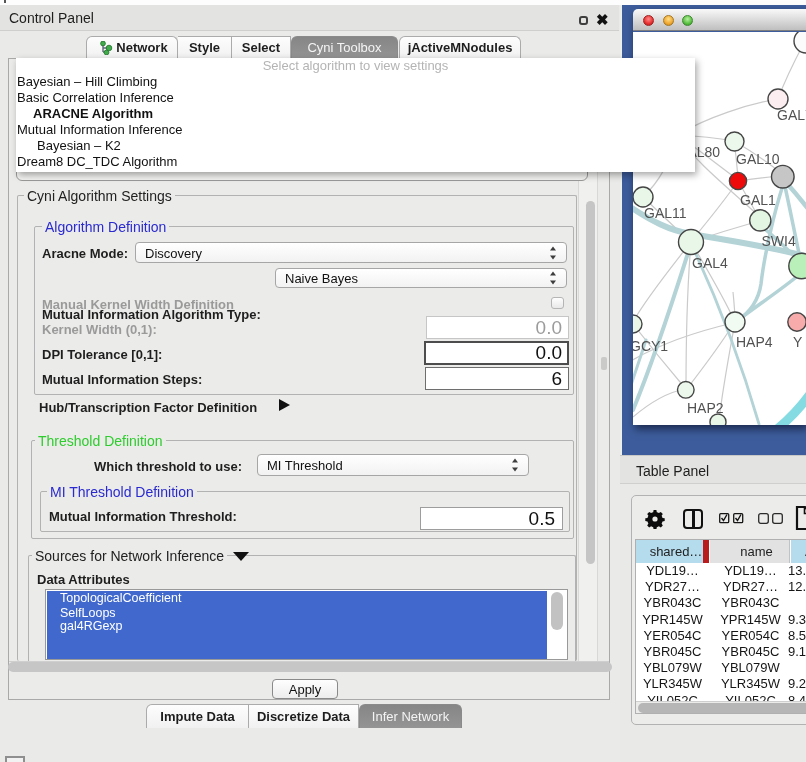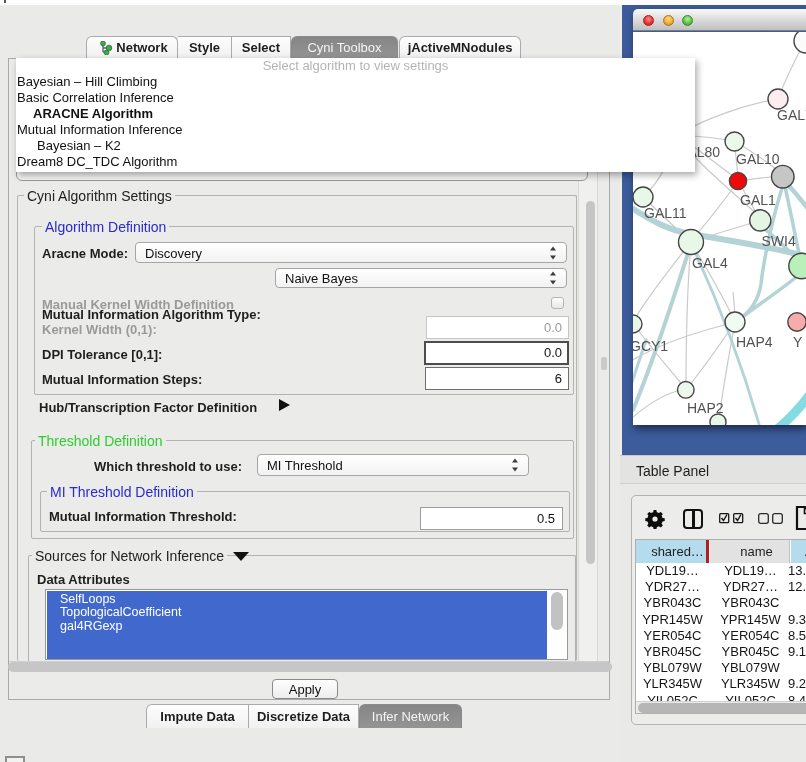--- a/index.html
+++ b/index.html
@@ -8,36 +8,42 @@
 .abs { position:absolute; }
 .b13 { font-size:13px; font-weight:bold; color:#1e1e1e; }
 .r13 { font-size:13px; color:#1e1e1e; }
 .grp { position:absolute; border:1px solid #b2b2b2; border-radius:2px; }
 .grplab { position:absolute; background:#ebebe9; padding:0 3px; font-size:14px; line-height:14px; }
 .combo { position:absolute; background:linear-gradient(#ffffff,#f2f2f2); border:1px solid #a6a6a6; border-radius:4px; font-size:13px; color:#111; }
 .combo .txt { position:absolute; left:9px; top:50%; transform:translateY(-50%); }
 .spin { position:absolute; right:9px; top:50%; transform:translateY(-50%); width:7px; height:13px; }
 .spin:before { content:""; position:absolute; left:0; top:0; border-left:3.5px solid transparent; border-right:3.5px solid transparent; border-bottom:4.5px solid #3d3d3d; }
 .spin:after { content:""; position:absolute; left:0; bottom:0; border-left:3.5px solid transparent; border-right:3.5px solid transparent; border-top:4.5px solid #3d3d3d; }
-.tfield { position:absolute; background:#fff; font-size:13px; text-align:right; }
+.tfield { position:absolute; background:#fff; font-size:19px; text-align:right; }
 .tab { position:absolute; top:0; height:100%; background:linear-gradient(#fdfdfd,#f1f1f1); border:1px solid #ababab; border-bottom:none; border-radius:6px 6px 0 0; color:#1d1d1d; font-weight:bold; font-size:13px; text-align:center; }
 .tabsel { background:linear-gradient(#868686,#949494); color:#f4f4f4; border-color:#8a8a8a; }
 .trow { height:16.2px; line-height:16.2px; position:relative; }
 .trow .c1 { position:absolute; left:0; width:73px; text-align:center; }
 .trow .c2 { position:absolute; left:74px; width:81px; text-align:center; }
 .trow .c3 { position:absolute; left:152px; }
 </style>
 </head>
 <body>
 
 <div class="abs" style="left:0;top:0;width:806px;height:5px;background:#fdfdfd;"></div>
 <div class="abs" style="left:4px;top:0;width:2px;height:3px;background:#555;"></div>
 
 <div class="abs" style="left:0;top:5px;width:620px;height:757px;background:#eaeae8;">
 
+  <div class="abs" style="left:0;top:0;width:619px;height:26px;background:#e3e3e1;border-bottom:1px solid #cfcfcd;">
+    <div class="abs" style="left:9px;top:5px;font-size:14px;color:#1e1e1e;">Control Panel</div>
+
+    <div class="abs" style="left:579px;top:11px;width:9px;height:9px;border:2px solid #3e3e3e;border-radius:3px;"></div>
+    <div class="abs" style="left:596px;top:9px;width:12px;height:12px;font-size:15px;font-weight:bold;color:#111;line-height:12px;">✖</div>
+  </div>
 
   <div class="abs" style="left:0;top:31px;width:619px;height:22px;">
     <div class="tab" style="left:86px;width:92px;">
       <svg style="position:absolute;left:13px;top:4px;" width="13" height="14" viewBox="0 0 13 14">
         <path d="M3 3 L3 11 M3 7 L8 7 M3 11 L6 11" stroke="#5c6b7a" stroke-width="1.4" fill="none"></path>
         <circle cx="3" cy="2.5" r="2.4" fill="#3fae4a" stroke="#20702a" stroke-width="0.8"></circle>
         <circle cx="9" cy="7" r="2.8" fill="#3fae4a" stroke="#20702a" stroke-width="0.8"></circle>
         <circle cx="6.5" cy="11.5" r="2.4" fill="#3fae4a" stroke="#20702a" stroke-width="0.8"></circle>
       </svg>
       <span style="position:relative;left:10px;top:3px;">Network</span>
@@ -104,22 +110,22 @@
     <div class="tfield" style="left:411px;top:448px;width:143px;height:23px;border:1px solid #9d9d9d;color:#111;line-height:21px;padding-right:7px;">0.5</div>
 
     <div class="grp" style="left:19px;top:496px;width:548px;height:110px;border-bottom:none;"></div>
     <div class="grplab r13" style="left:23px;top:490px;color:#222;">Sources for Network Inference</div>
     <div class="abs" style="left:224px;top:493px;width:0;height:0;border-left:8px solid transparent;border-right:8px solid transparent;border-top:9px solid #111;"></div>
 
     <div class="abs b13" style="left:28px;top:513px;">Data Attributes</div>
 
     <div class="abs" style="left:36px;top:530px;width:523px;height:71px;background:#fff;border:1px solid #999;overflow:hidden;">
       <div class="abs" style="left:1px;top:1px;width:500px;height:69px;background:#4169cd;color:#fff;font-size:12.5px;">
+        <div style="padding:0 0 0 13px;height:13.8px;">TopologicalCoefficient</div>
         <div style="padding:1px 0 0 13px;height:13.8px;">SelfLoops</div>
-        <div style="padding:0 0 0 13px;height:13.8px;">TopologicalCoefficient</div>
         <div style="padding:0 0 0 13px;height:13.8px;">gal4RGexp</div>
         <div style="padding:0 0 0 13px;height:13.8px;"></div>
       </div>
       <div class="abs" style="left:505px;top:2px;width:12px;height:38px;background:#c2c2c2;border-radius:6px;"></div>
     </div>
 
     <div class="abs" style="left:0px;top:602px;width:600px;height:12px;background:#ebebe9;border-top:1px solid #cfcfcf;"></div>
     <div class="abs" style="left:-1px;top:603px;width:604px;height:10px;background:#c6c6c6;border-radius:5px;"></div>
 
     <div class="abs" style="left:263px;top:620px;width:66px;height:20px;background:linear-gradient(#fefefe,#ededed);border:1px solid #8a8a8a;border-radius:4px;text-align:center;font-size:13px;color:#111;line-height:19px;">Apply</div>
@@ -252,21 +258,21 @@
   <svg class="abs" style="left:126px;top:17px;" width="25" height="11" viewBox="0 0 25 11">
     <rect x="0.7" y="0.7" width="9.6" height="9.6" rx="2" fill="none" stroke="#2a2a2a" stroke-width="1.3"></rect>
     <rect x="14.7" y="0.7" width="9.6" height="9.6" rx="2" fill="none" stroke="#2a2a2a" stroke-width="1.3"></rect>
   </svg>
   <svg class="abs" style="left:163px;top:9px;" width="17" height="26" viewBox="0 0 17 26">
     <path d="M 2 2 L 10 2 L 15 8 L 15 24 L 2 24 Z" fill="none" stroke="#111" stroke-width="2.2"></path>
     <path d="M 9.5 2 L 9.5 8.5 L 15 8.5" fill="none" stroke="#111" stroke-width="1.6"></path>
   </svg>
 
   <div class="abs" style="left:3px;top:43px;width:177px;height:175px;background:#fff;border:1px solid #b0b0b0;border-right:none;overflow:hidden;font-size:13px;">
-    <div class="abs" style="left:0;top:0;height:23px;width:73px;background:#b5dcec;border-right:3px solid #b91c1c;text-align:center;text-indent:13px;line-height:23px;color:#222;">shared…</div>
+    <div class="abs" style="left:0;top:0;height:23px;width:73px;background:#b5dcec;border-right:6px solid #b91c1c;text-align:center;text-indent:13px;line-height:23px;color:#222;">shared…</div>
     <div class="abs" style="left:74px;top:0;height:23px;width:80px;background:#e2e2e2;border-right:1px solid #c2c2c2;text-align:center;text-indent:14px;line-height:23px;color:#222;">name</div>
     <div class="abs" style="left:155px;top:0;height:23px;width:22px;background:#b5dcec;line-height:23px;color:#222;padding-left:14px;">A</div>
     <div class="abs" style="left:0;top:23px;width:177px;color:#161616;">
       <div class="trow">
           <span class="c1">YDL19…</span>
           <span class="c2">YDL19…</span>
           <span class="c3">13.</span>
         </div>
       <div class="trow">
           <span class="c1">YDR27…</span>

